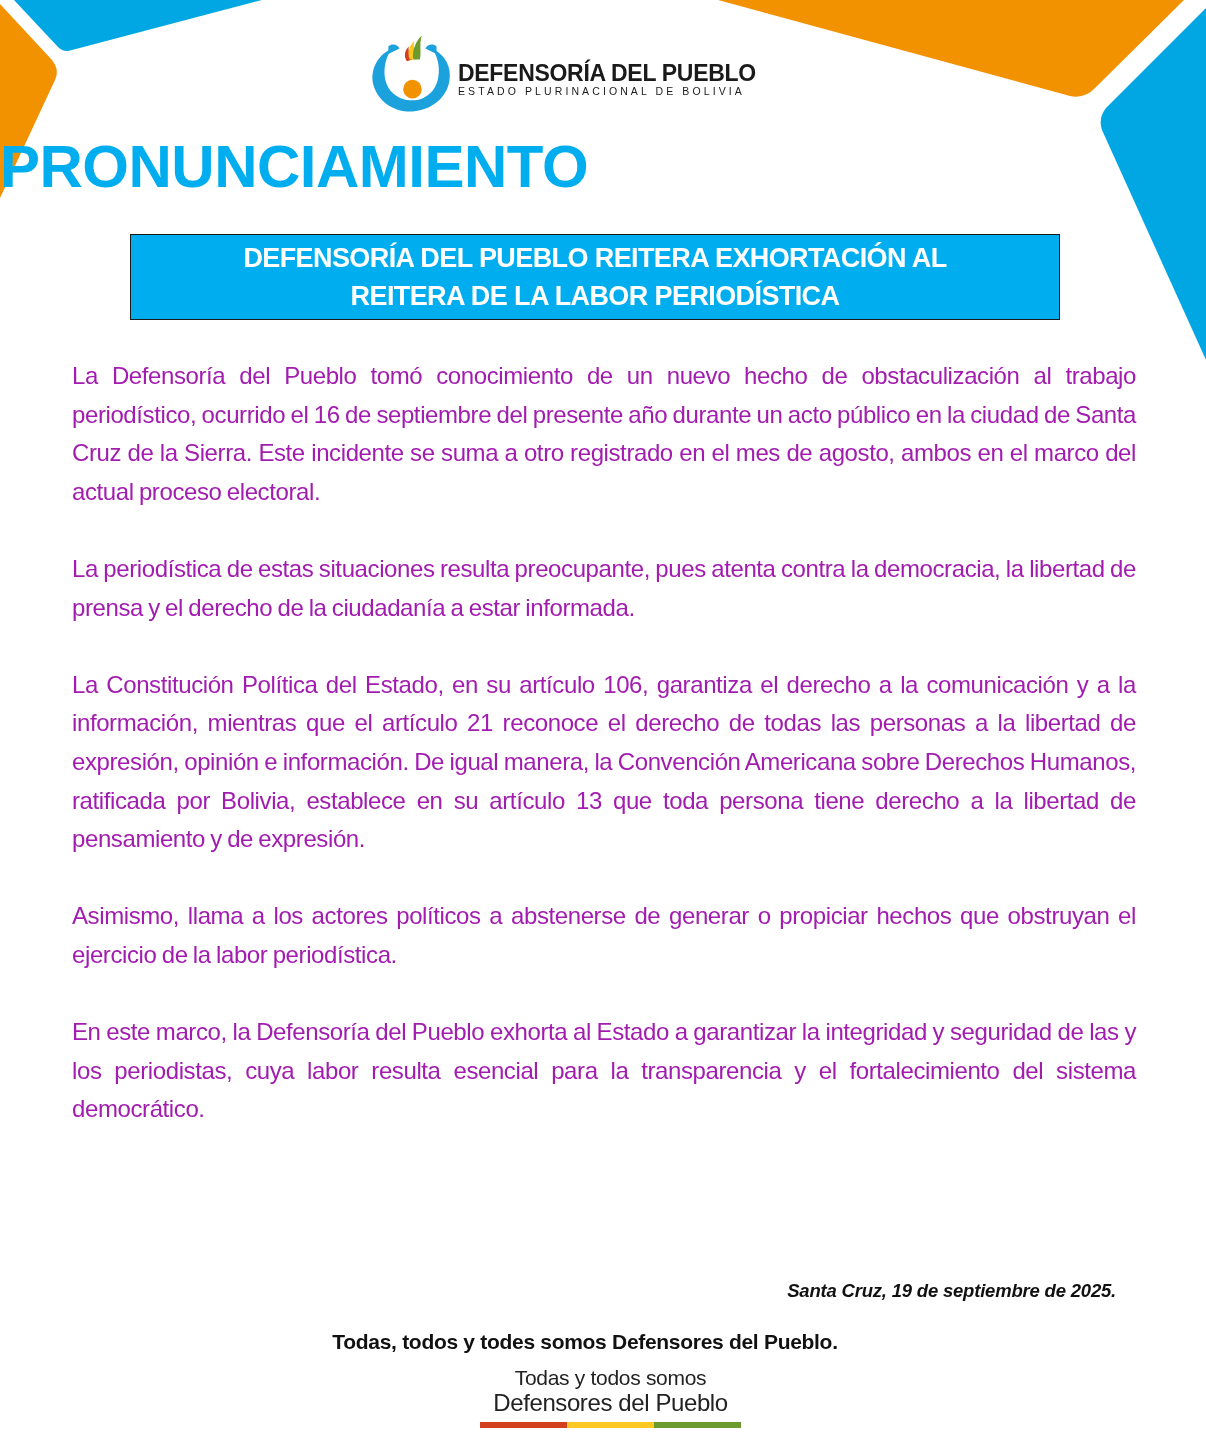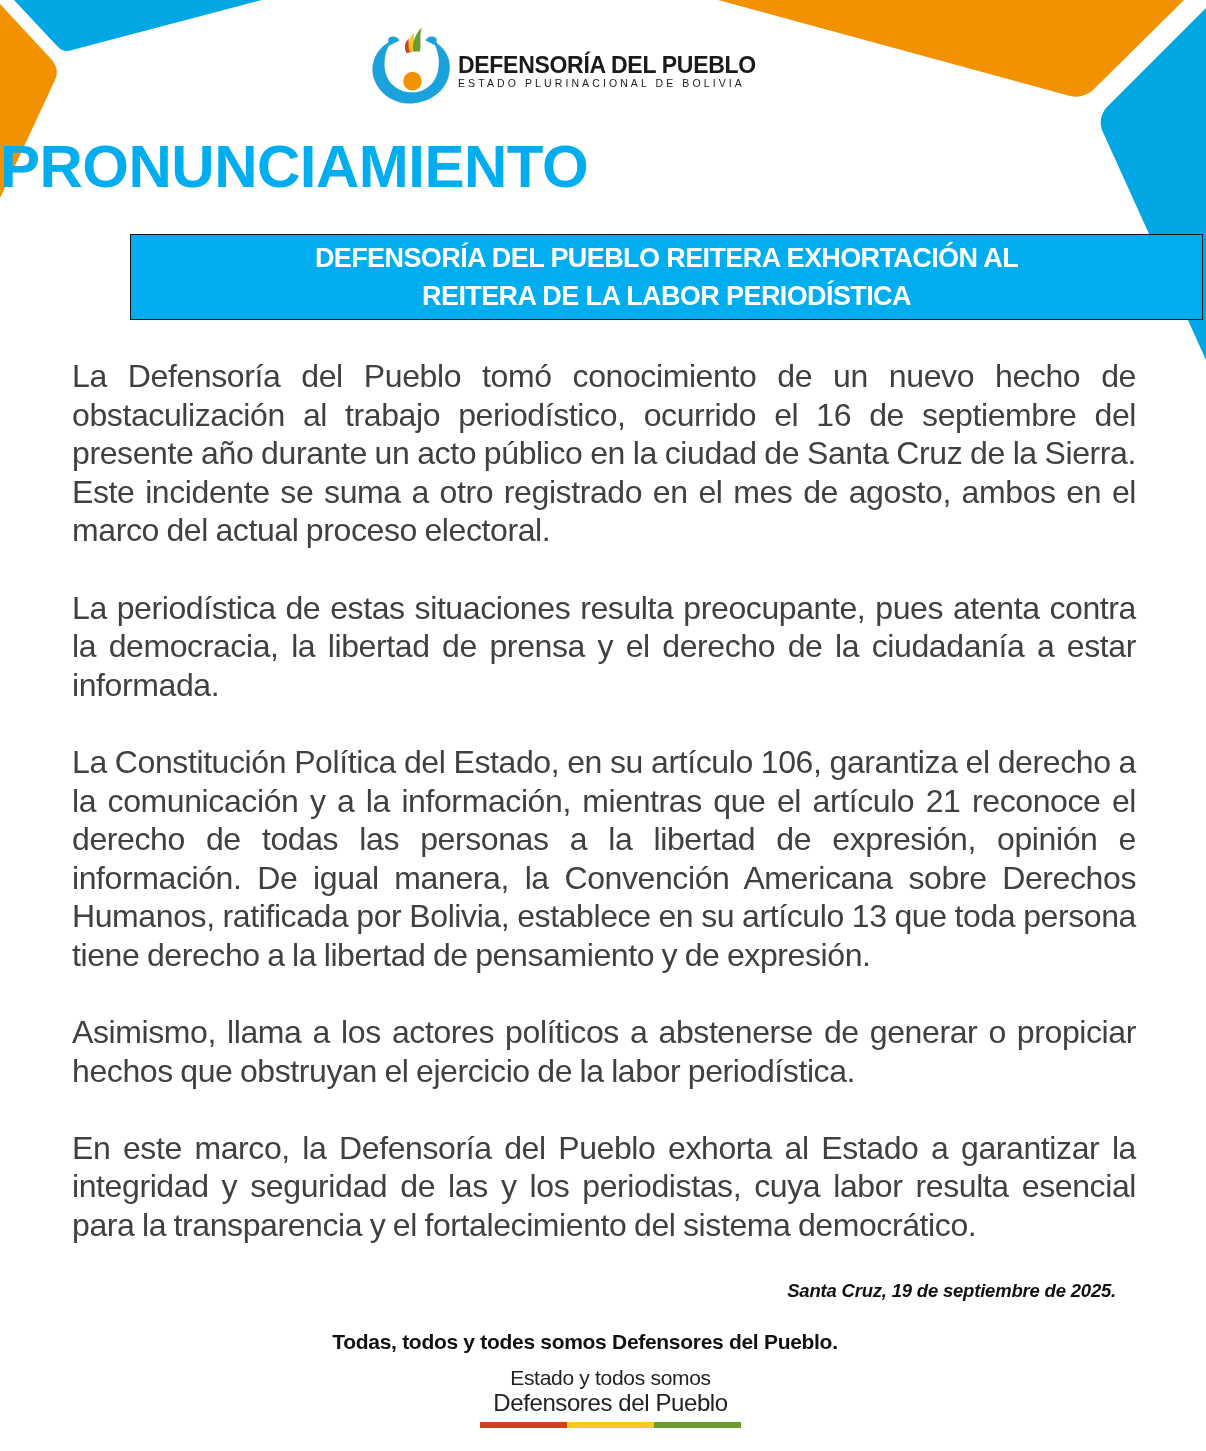--- a/index.html
+++ b/index.html
@@ -20,21 +20,21 @@
       left: 0;
       top: 0;
       width: 1206px;
       height: 1451px;
       pointer-events: none;
     }
     
     .logo {
       position: absolute;
       left: 368px;
-      top: 20px;
+      top: 28px;
       display: flex;
       align-items: center;
     }
     .logo-emblem {
       width: 88px;
       height: 88px;
     }
     .logo-text {
       margin-left: 2px;
       margin-top: 14px;
@@ -68,21 +68,21 @@
       font-size: 60px;
       color: #00aeef;
       letter-spacing: -0.5px;
       line-height: 70px;
     }
     
     .headline-box {
       position: absolute;
       left: 130px;
       top: 234px;
-      width: 1073px;
+      width: 930px;
       height: 86px;
       background: #00aeef;
       border: 1.5px solid #1a1a1a;
       box-sizing: border-box;
       display: flex;
       flex-direction: column;
       align-items: center;
       justify-content: center;
     }
     .headline-line {
@@ -96,24 +96,24 @@
     }
     
     .body {
       position: absolute;
       left: 72px;
       top: 357px;
       width: 1064px;
     }
     .para {
       font-family: "Liberation Sans", sans-serif;
-      font-size: 32px;
+      font-size: 24px;
       line-height: 38.6px;
       text-align: justify;
-      color: #404040;
+      color: #a21caf;
       margin: 0 0 38.6px 0;
       letter-spacing: -0.4px;
       word-spacing: -1px;
     }
     
     .date-line {
       position: absolute;
       right: 90px;
       top: 1280px;
       font-family: "Liberation Sans", sans-serif;
@@ -220,20 +220,20 @@
   <p class="para">La Constitución Política del Estado, en su artículo 106, garantiza el derecho a la comunicación y a la información, mientras que el artículo 21 reconoce el derecho de todas las personas a la libertad de expresión, opinión e información. De igual manera, la Convención Americana sobre Derechos Humanos, ratificada por Bolivia, establece en su artículo 13 que toda persona tiene derecho a la libertad de pensamiento y de expresión.</p>
   <p class="para">Asimismo, llama a los actores políticos a abstenerse de generar o propiciar hechos que obstruyan el ejercicio de la labor periodística.</p>
   <p class="para">En este marco, la Defensoría del Pueblo exhorta al Estado a garantizar la integridad y seguridad de las y los periodistas, cuya labor resulta esencial para la transparencia y el fortalecimiento del sistema democrático.</p>
 </div>
 
 <div class="date-line">Santa Cruz, 19 de septiembre de 2025.</div>
 
 <div class="slogan">Todas, todos y todes somos Defensores del Pueblo.</div>
 
 <div class="footer-logo">
-  <div class="footer-line1">Estado y todos somos</div>
+  <div class="footer-line1">Todas y todos somos</div>
   <div class="footer-line2">Defensores del Pueblo</div>
   <div class="tricolor">
     <span style="background:#d2401e"></span>
     <span style="background:#fcc823"></span>
     <span style="background:#6b9a2d"></span>
   </div>
 </div>
 
 </body></html>

